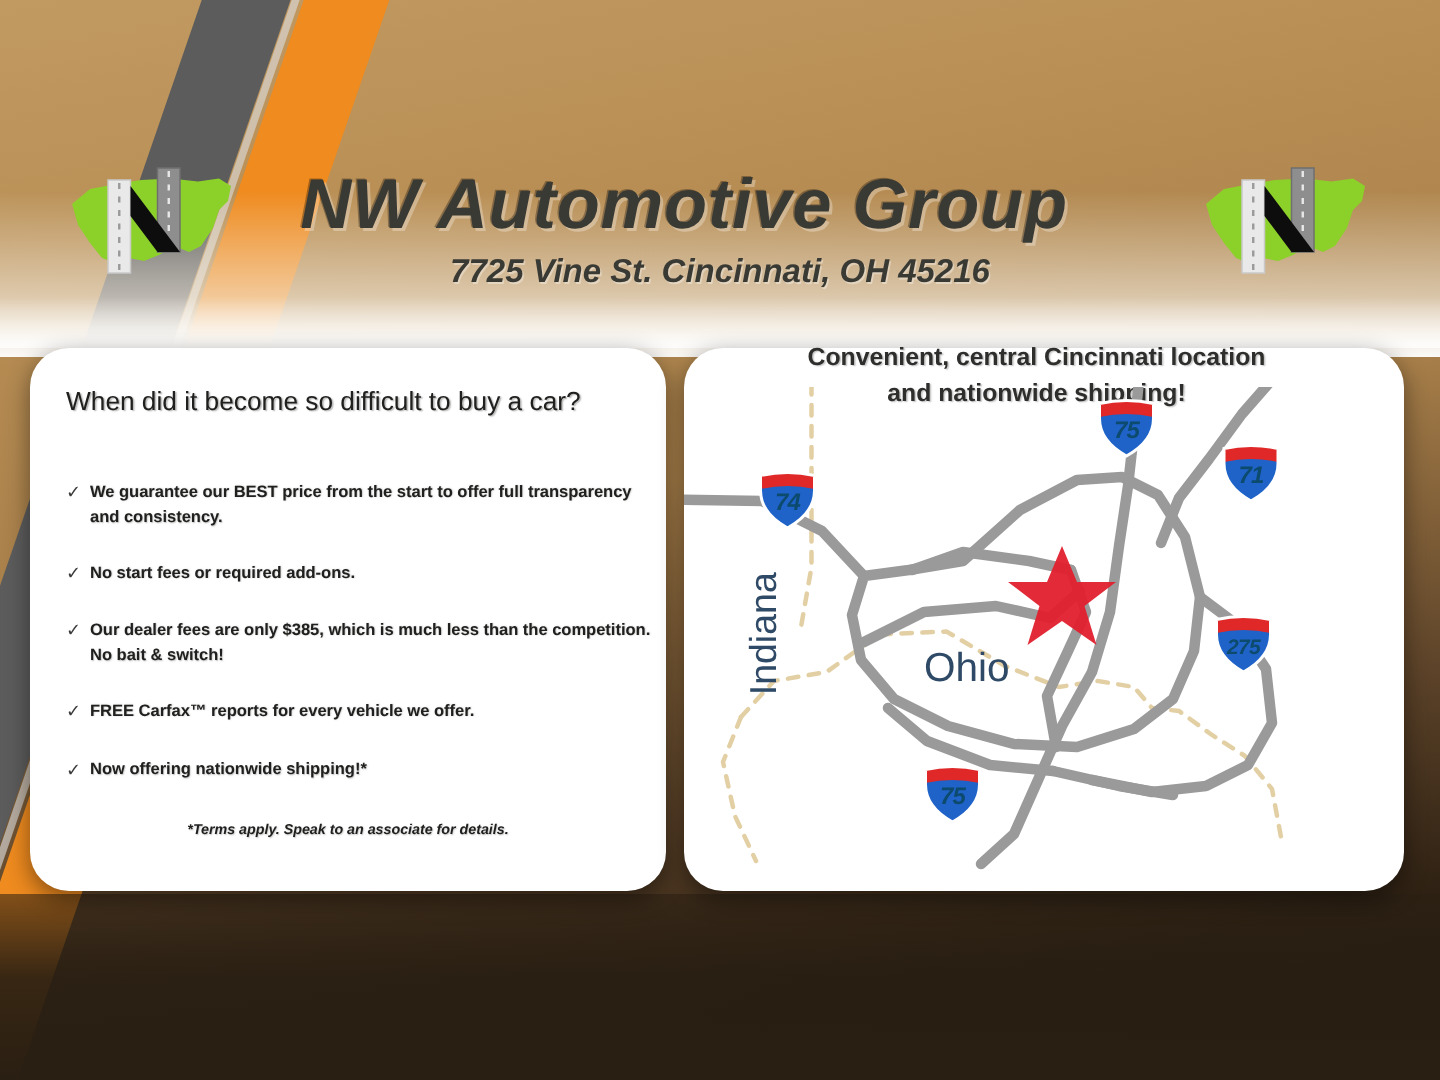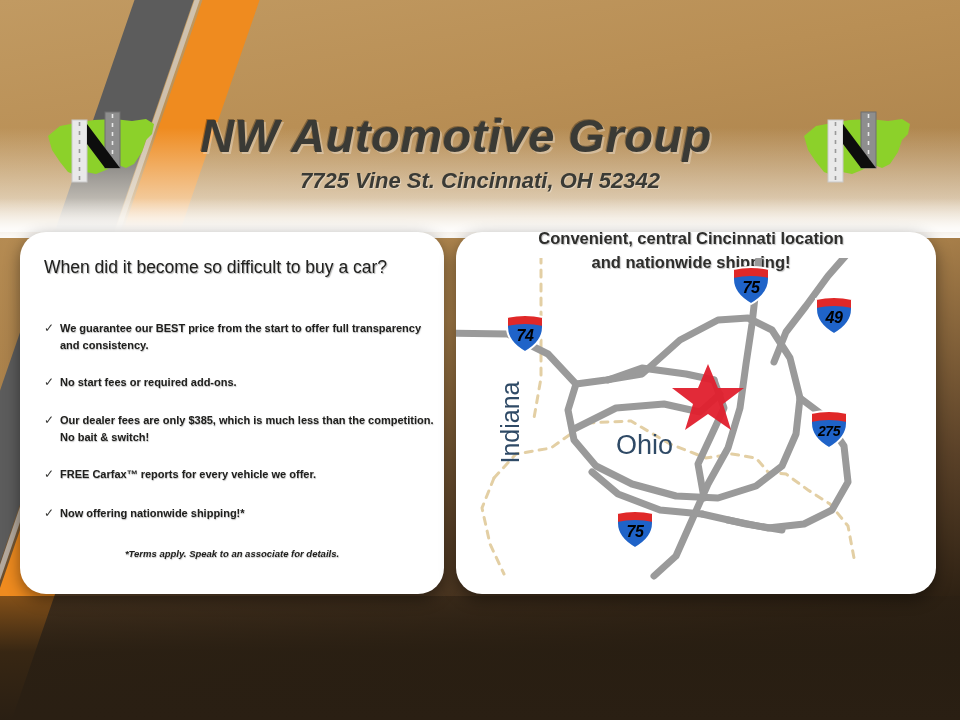--- a/index.html
+++ b/index.html
@@ -107,21 +107,21 @@
     left:-6px;top:150px;width:120px;text-align:center;font-size:25px;
     transform:rotate(-90deg);transform-origin:center center;
   }
   .lbl-ohio{left:160px;top:172px;font-size:27px;}
   .lbl-kentucky{left:56px;top:254px;font-size:27px;}
 
   
   .shield{position:absolute;width:42px;height:40px;}
   .shield .num{
     position:absolute;left:0;top:13px;width:42px;text-align:center;
-    font-size:16px;font-weight:bold;color:#000000;font-style:italic;
+    font-size:16px;font-weight:bold;color:#0c4a6e;font-style:italic;
     letter-spacing:-.5px;
   }
   .shield.small .num{font-size:14px;}
 </style>
 </head>
 <body>
 
 <div class="slide">
 
   <div class="stripe stripe-gray"></div>
@@ -156,21 +156,21 @@
         <rect x="30" y="14" width="15" height="62" fill="#e9e9e9" stroke="#c9c9c9" stroke-width="1"></rect>
         <line x1="37.5" y1="16" x2="37.5" y2="74" stroke="#9a9a9a" stroke-width="1.6" stroke-dasharray="4 5"></line>
         <rect x="63" y="6" width="15" height="56" fill="#8e8e8e" stroke="#6f6f6f" stroke-width="1"></rect>
         <line x1="70.5" y1="8" x2="70.5" y2="60" stroke="#e8e8e8" stroke-width="1.6" stroke-dasharray="4 5"></line>
         <polygon points="45,18 78,62 63,62 45,38" fill="#0d0d0d"></polygon>
       </g>
     </svg>
   </div>
 
   <div class="brand-title">NW Automotive Group</div>
-  <div class="brand-addr">7725 Vine St. Cincinnati, OH 52342</div>
+  <div class="brand-addr">7725 Vine St. Cincinnati, OH 45216</div>
 
   <div class="panel panel-left">
     <div class="lp-head">When did it become so difficult to buy a car?</div>
 
     <div class="bullets">
       <div class="bullet">
         <span class="chk">✓</span>
         <span class="btxt">We guarantee our BEST price from the start to offer full transparency and consistency.</span>
       </div>
       <div class="bullet">
@@ -248,21 +248,21 @@
         </svg>
         <div class="num">75</div>
       </div>
 
       <div class="shield" style="left:357px;top:38px;">
         <svg viewBox="0 0 42 40" style="width:42px;height:40px">
           <path d="M3 3 Q21 -1 39 3 L39 13 Q39 28 21 38 Q3 28 3 13 Z" fill="#1f63c8"></path>
           <path d="M3 3 Q21 -1 39 3 L39 12 Q21 8 3 12 Z" fill="#e02828"></path>
           <path d="M3 3 Q21 -1 39 3 L39 13 Q39 28 21 38 Q3 28 3 13 Z" fill="none" stroke="#ffffff" stroke-width="2"></path>
         </svg>
-        <div class="num">49</div>
+        <div class="num">71</div>
       </div>
 
       <div class="shield" style="left:48px;top:56px;">
         <svg viewBox="0 0 42 40" style="width:42px;height:40px">
           <path d="M3 3 Q21 -1 39 3 L39 13 Q39 28 21 38 Q3 28 3 13 Z" fill="#1f63c8"></path>
           <path d="M3 3 Q21 -1 39 3 L39 12 Q21 8 3 12 Z" fill="#e02828"></path>
           <path d="M3 3 Q21 -1 39 3 L39 13 Q39 28 21 38 Q3 28 3 13 Z" fill="none" stroke="#ffffff" stroke-width="2"></path>
         </svg>
         <div class="num">74</div>
       </div>

